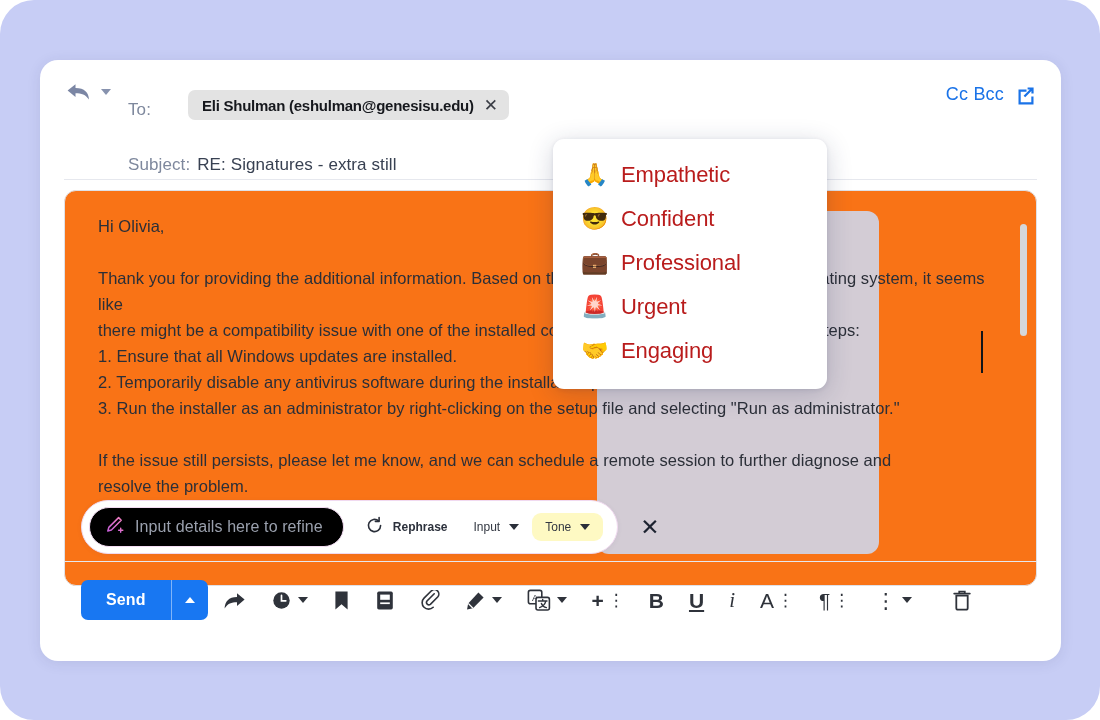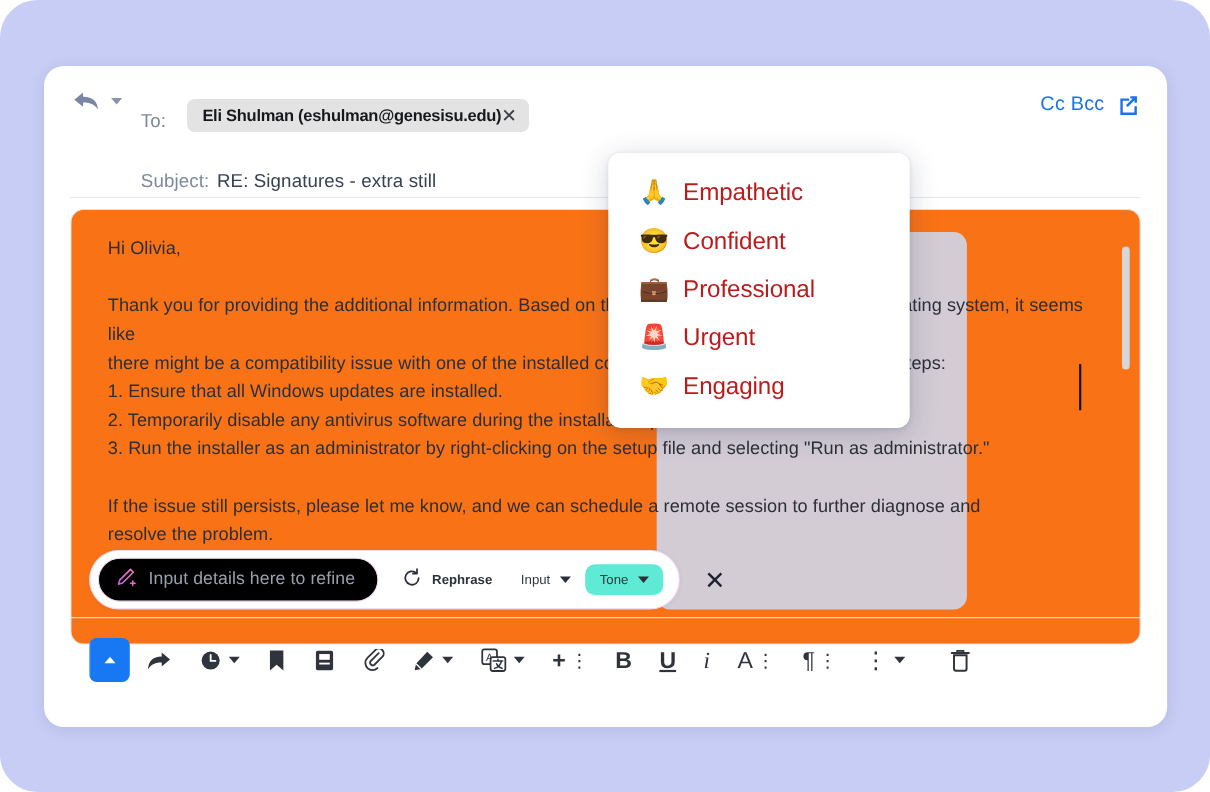--- a/index.html
+++ b/index.html
@@ -45,27 +45,27 @@
   }
 
   .to-row {
     position: absolute; left: 88px; top: 30px;
     display: flex; align-items: flex-end;
   }
   .field-label {
     font-size: 17px; color: #7e889d; letter-spacing: .1px;
   }
   .recipient-chip {
-    margin-left: 19px;
+    margin-left: 37px;
     background: #e3e3e3;
     border-radius: 7px;
     height: 30px;
     display: flex; align-items: center;
     padding: 0 11px 0 14px;
-    gap: 0;
+    gap: 10px;
   }
   .recipient-chip .chip-text {
     font-size: 15px; font-weight: 700; color: #16181d;
     letter-spacing: -.25px; white-space: nowrap;
   }
   .chip-x { color: #3a3d45; font-size: 17px; line-height: 1; cursor: pointer; }
 
   .subject-row {
     position: absolute; left: 88px; top: 95px;
     display: flex; align-items: baseline; gap: 7px;
@@ -189,21 +189,21 @@
     font-size: 16px; color: #9aa0ad; letter-spacing: .1px;
   }
   .refine-btn {
     display: flex; align-items: center; gap: 9px;
     padding: 7px 13px;
     border-radius: 9px;
     cursor: pointer;
     font-size: 12px; color: #2c313c; font-weight: 600; text-align: right;
   }
   .refine-btn.plain { font-weight: 400; color: #333842; }
-  .refine-btn.active { background: #5eead4; }
+  .refine-btn.active { background: #fef9c3; }
   .caret-dk {
     width: 0; height: 0;
     border-left: 5px solid transparent;
     border-right: 5px solid transparent;
     border-top: 6px solid #2a2f3a;
   }
   #refine-close {
     margin-left: 22px;
     font-size: 23px; color: #1c2230; cursor: pointer; line-height: 1;
   }
@@ -381,20 +381,21 @@
     </div>
 
     <span id="refine-close">✕</span>
   </div>
 
   <div id="toolbar-divider"></div>
 
   <div id="bottom-toolbar">
 
     <div id="send-split">
+      <div id="send-main">Send</div>
       <div id="send-divider"></div>
       <div id="send-caret">
         <span class="caret-up-white"></span>
       </div>
     </div>
 
     <div class="tb-item">
       <span>
         <svg width="22" height="19" viewBox="0 0 22 19">
           <path d="M13 2.2 L20.6 8.6 L13 15 L13 11.2 C7.4 11.2 3.6 12.4 0.6 17.6 C1 10.2 4.6 6.1 13 5.9 Z" fill="#2f333b"></path>

